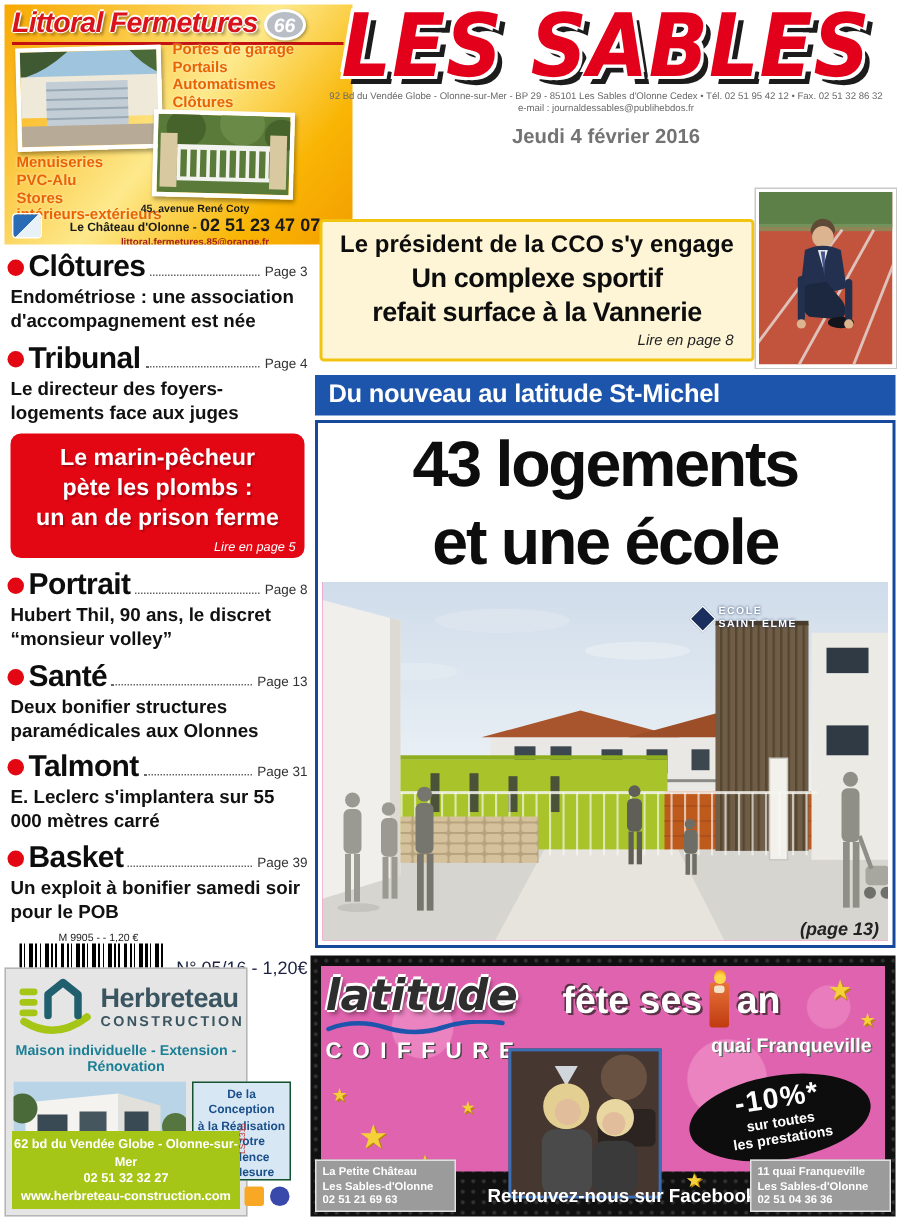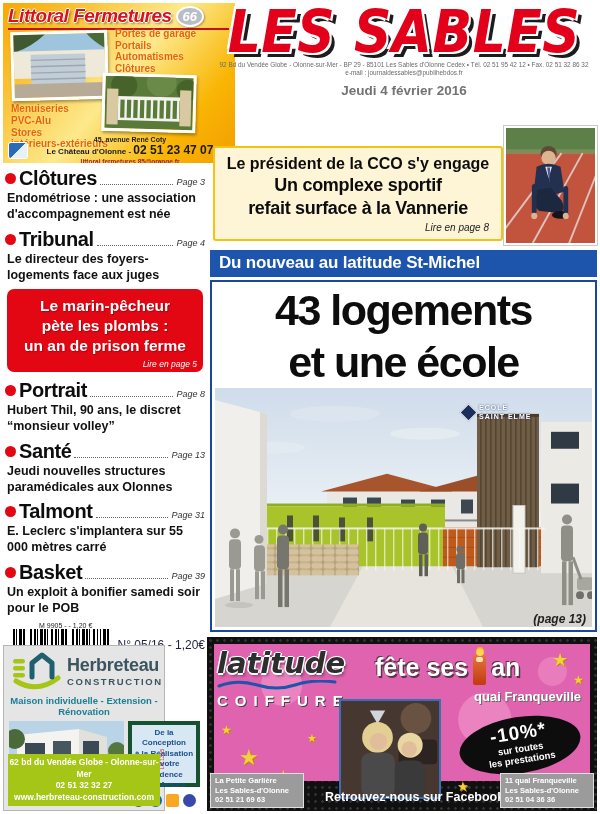--- a/index.html
+++ b/index.html
@@ -54,21 +54,21 @@
   .cco-photo { position:absolute; left:504px; top:126px; width:93px; height:119px; border:2px solid #fff;
     box-shadow:0 0 0 1px #c9c9c9; }
   .cco-photo svg { display:block; width:100%; height:100%; }
 
   
   .sidebar { position:absolute; left:5px; top:167px; width:200px; }
   .sb-head { display:flex; align-items:baseline; }
   .sb-bullet { width:11px; height:11px; border-radius:50%; background:#e30613; margin-right:3px; align-self:center; flex:none; }
   .sb-label { font-size:20px; font-weight:bold; color:#0d0d0d; letter-spacing:-0.4px; white-space:nowrap; }
   .sb-leader { flex:1; border-bottom:1.5px dotted #666; margin:0 3px 4px 3px; min-width:8px; }
-  .sb-page { font-size:9px; font-style:italic; color:#333; white-space:nowrap; }
+  .sb-page { font-size:9px; color:#333; white-space:nowrap; }
   .sb-desc { font-size:12.5px; font-weight:bold; color:#111; line-height:1.27; margin:1px 0 5px 2px; }
   .sb-alert { background:#e30613; border-radius:7px; padding:7px 6px 3px; margin:3px 2px 7px; text-align:center; color:#fff; }
   .sb-alert-line { font-size:15.5px; font-weight:bold; line-height:1.3; text-shadow:1px 1px 1px rgba(0,0,0,.25); }
   .sb-alert-read { font-size:8.5px; font-style:italic; text-align:right; margin-top:3px; }
   .sb-barcode-wrap { margin-top:4px; padding-left:8px; }
   .bc-label { font-size:7px; color:#222; margin-left:26px; }
   .bc-row { display:flex; align-items:flex-end; gap:7px; }
   .bc-bars { width:126px; height:26px; background:
     repeating-linear-gradient(90deg,#000 0 1.5px,#fff 1.5px 3px,#000 3px 3.8px,#fff 3.8px 6.5px,#000 6.5px 9px,#fff 9px 10.5px); }
   .bc-issue { font-size:12px; color:#1c2340; padding-bottom:3px; white-space:nowrap; }
@@ -91,21 +91,21 @@
   .herb-top { display:flex; align-items:center; padding:5px 2px 0 8px; }
   .herb-logo { width:50px; height:40px; flex:none; }
   .herb-logo svg { display:block; width:100%; height:100%; }
   .herb-names { margin-left:5px; color:#3a5560; }
   .herb-name { font-size:18px; font-weight:bold; letter-spacing:-0.3px; }
   .herb-sub { font-size:9.5px; font-weight:bold; letter-spacing:1.6px; }
   .herb-tagline { text-align:center; color:#1a7f95; font-weight:bold; font-size:9.5px; margin-top:4px; }
   .herb-mid { display:flex; margin:4px 5px 0; height:66px; }
   .herb-photo { width:115px; height:100%; flex:none; }
   .herb-photo svg { display:block; width:100%; height:100%; }
-  .herb-panel { flex:1; margin-left:4px; background:#d7e7f4; border:4px solid #14532d; text-align:center; padding-top:3px; }
+  .herb-panel { flex:1; margin-left:4px; background:#d7e7f4; border:1px solid #14532d; text-align:center; padding-top:3px; }
   .herb-panel-line { font-size:8px; font-weight:bold; color:#1b4f8a; line-height:1.3; }
   .herb-certs { display:flex; justify-content:center; gap:4px; margin-top:4px; }
   .cert { width:13px; height:13px; border-radius:50%; }
   .cert1 { background:#2e7d32; } .cert2 { background:#1565c0; } .cert3 { background:#f9a825; border-radius:2px; } .cert4 { background:#3949ab; }
   .herb-bar { position:absolute; left:4px; right:4px; bottom:4px; background:#a5c517; color:#fff; text-align:center;
     font-weight:bold; font-size:8.5px; line-height:1.35; padding:3px 0; }
   .herb-code { position:absolute; right:-8px; bottom:48px; font-size:5.5px; color:#c03030; transform:rotate(-90deg); }
 
   
   .lat { position:absolute; left:207px; top:637px; width:390px; height:174px; background:#101010; overflow:hidden; }
@@ -272,21 +272,21 @@
       </div>
       <div class="sb-desc">Hubert Thil, 90 ans, le discret “monsieur volley”</div>
     </div>
     <div class="sb-item">
       <div class="sb-head">
         <span class="sb-bullet"></span>
         <span class="sb-label">Santé</span>
         <span class="sb-leader"></span>
         <span class="sb-page">Page 13</span>
       </div>
-      <div class="sb-desc">Jeudi nouvelles structures paramédicales aux Olonnes</div>
+      <div class="sb-desc">Deux bonifier structures paramédicales aux Olonnes</div>
     </div>
     <div class="sb-item">
       <div class="sb-head">
         <span class="sb-bullet"></span>
         <span class="sb-label">Talmont</span>
         <span class="sb-leader"></span>
         <span class="sb-page">Page 31</span>
       </div>
       <div class="sb-desc">E. Leclerc s'implantera sur 55 000 mètres carré</div>
     </div>
@@ -516,21 +516,21 @@
         <circle cx="71" cy="50" r="8" fill="#e2bd9b"></circle>
         <rect x="56" y="62" width="31" height="38" rx="9" fill="#3a3a3a"></rect>
       </svg>
     </div>
     <div class="lat-offer">
       <div class="lat-offer-pct">-10%*</div>
       <div class="lat-offer-sub">sur toutes</div>
       <div class="lat-offer-sub">les prestations</div>
     </div>
     <div class="lat-bottom-box lat-box-left">
-      <div>La Petite Garlière</div>
+      <div>La Petite Château</div>
       <div>Les Sables-d'Olonne</div>
       <div>02 51 21 69 63</div>
     </div>
     <div class="lat-fb">
       <span>Retrouvez-nous sur Facebook</span>
       <span class="fb-icon">f</span>
     </div>
     <div class="lat-bottom-box lat-box-right">
       <div>11 quai Franqueville</div>
       <div>Les Sables-d'Olonne</div>

